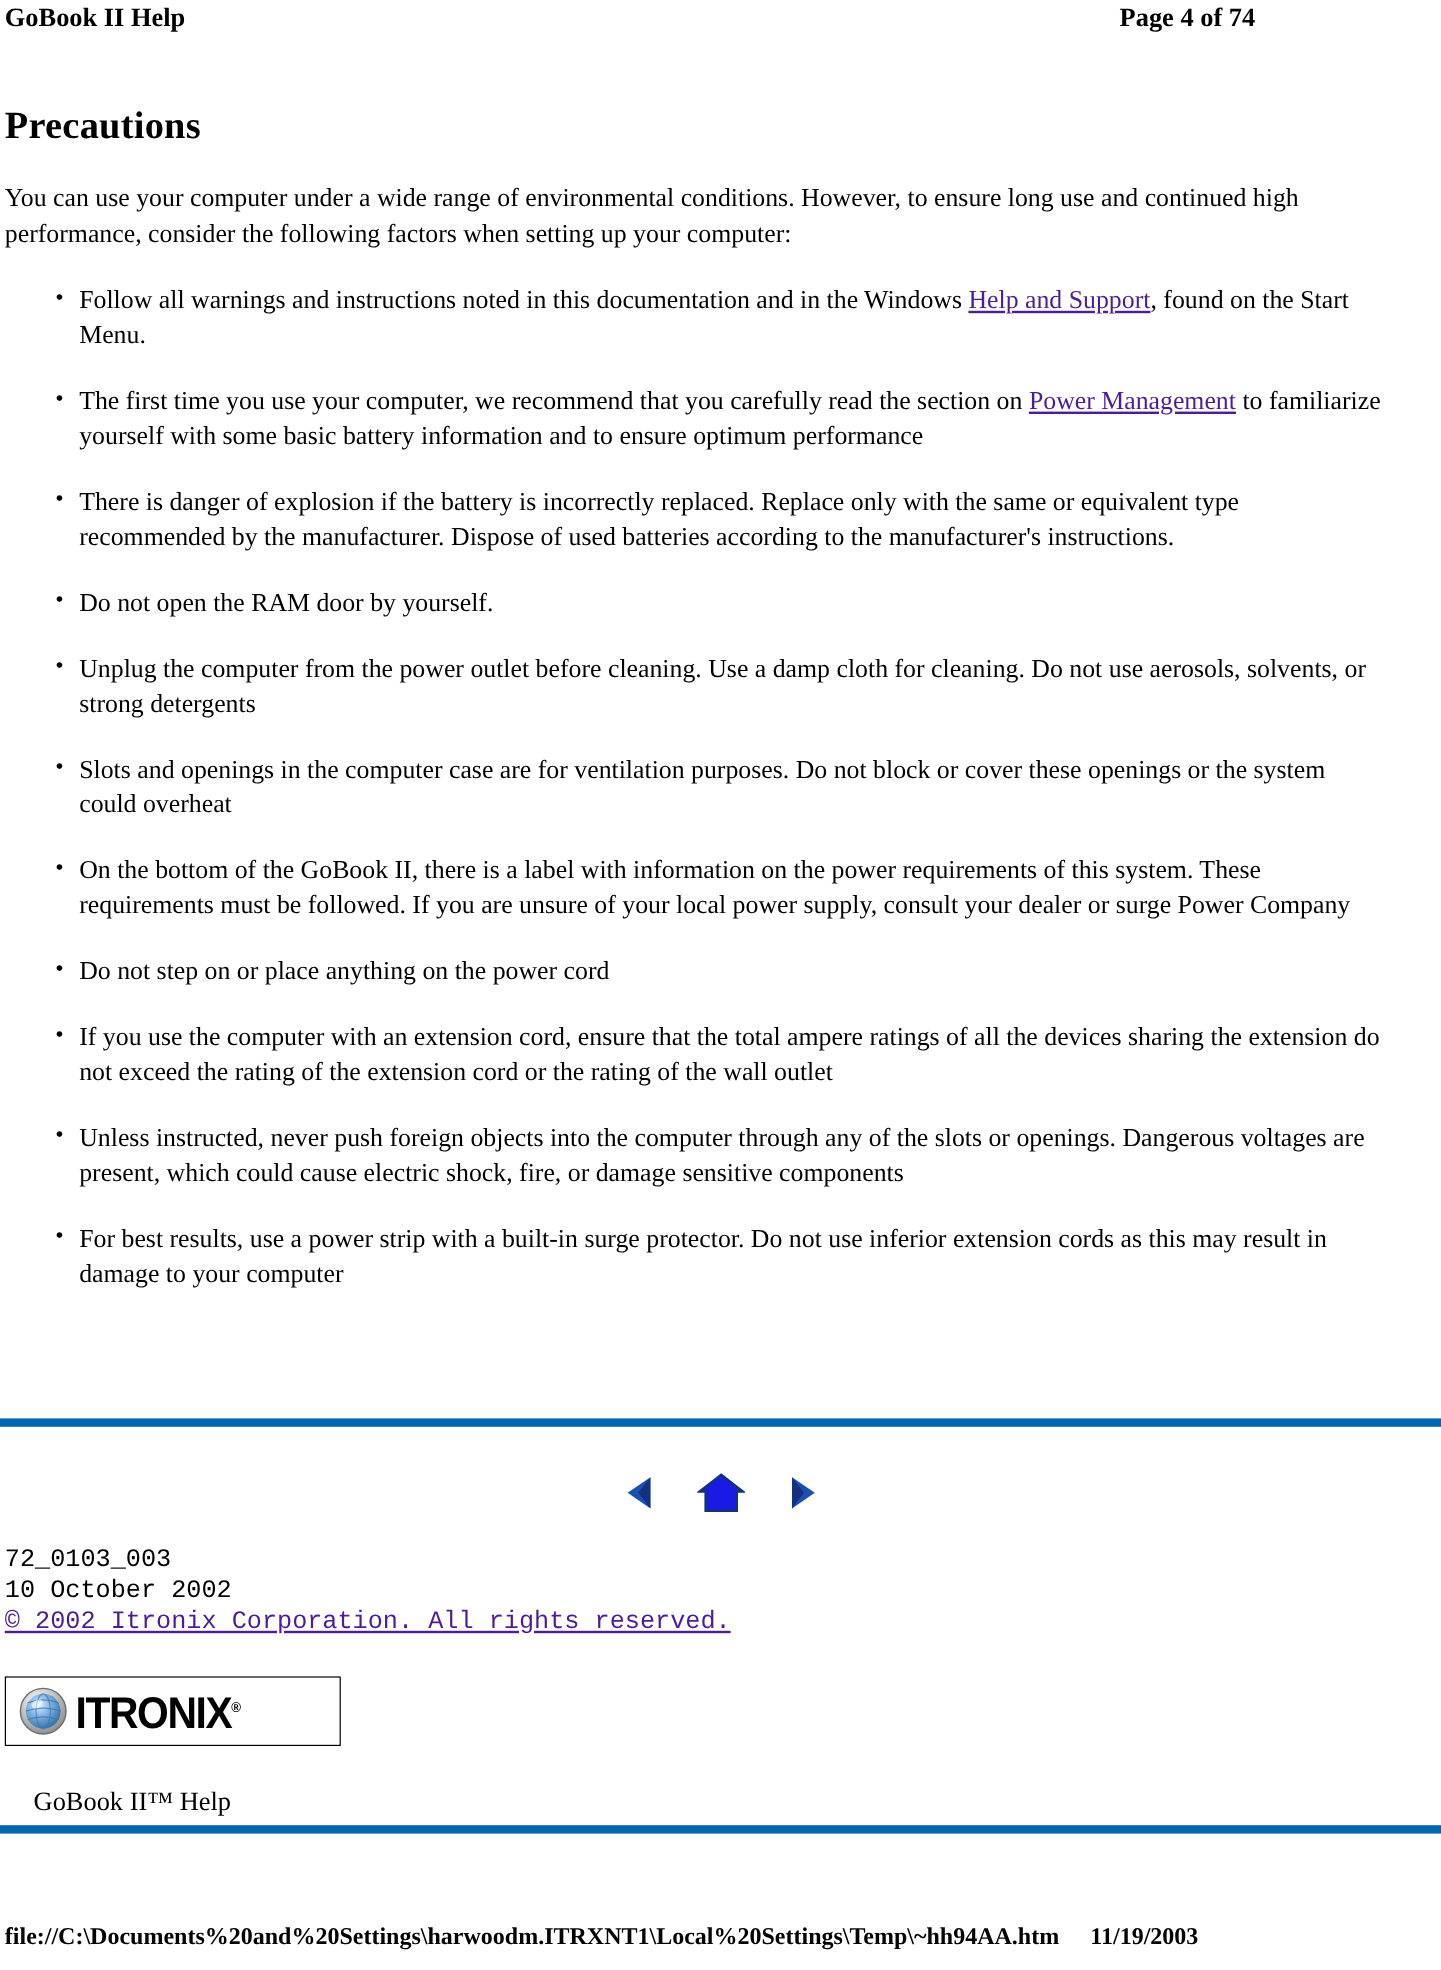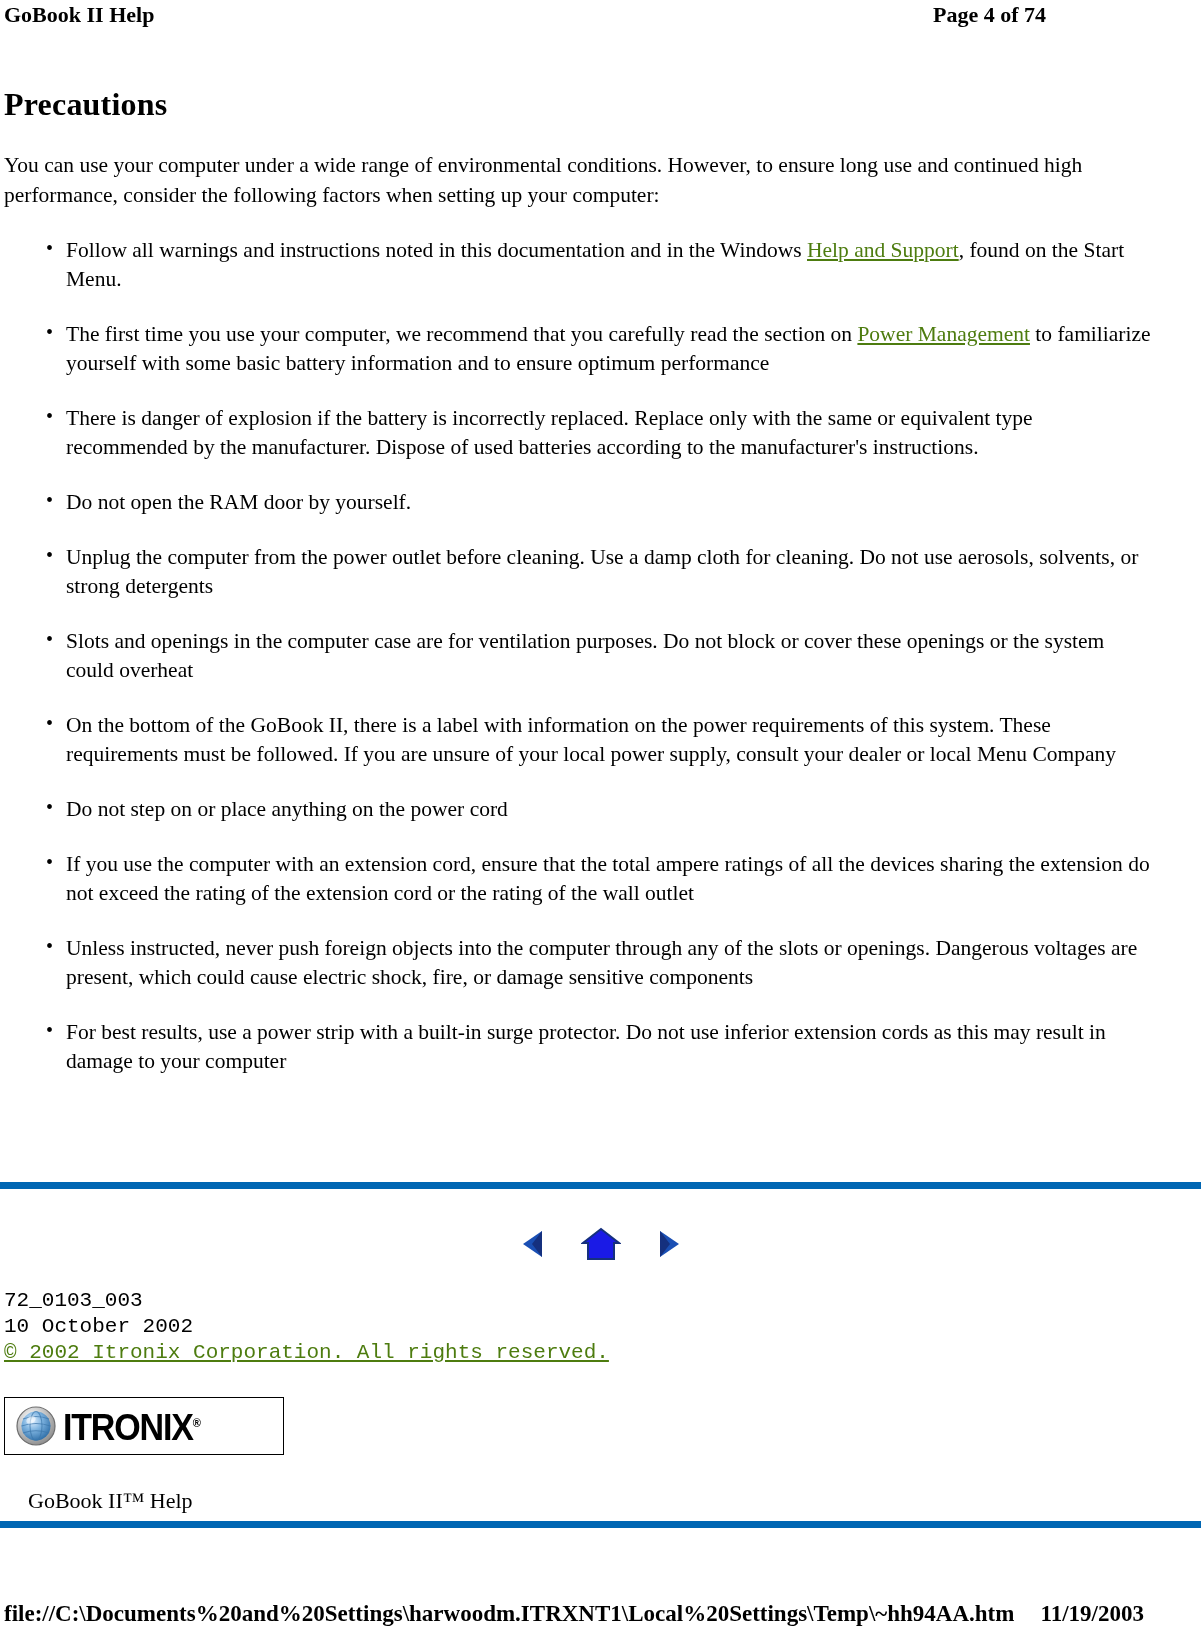--- a/index.html
+++ b/index.html
@@ -73,21 +73,21 @@
     content: "\2022";
     position: absolute;
     left: 42px;
     top: -2px;
     font-size: 20px;
     line-height: 29px;
   }
   ul.precautions > li:last-child { margin-bottom: 0; }
 
   a.doc-link {
-    color: #4d7c0f;
+    color: #4c1d95;
     text-decoration: underline;
   }
 
   
   .blue-rule {
     position: absolute;
     left: 0px;
     width: 1201px;
     height: 7px;
     background: #0066b3;
@@ -169,21 +169,21 @@
     white-space: nowrap;
   }
 
   
   .status-line {
     position: absolute;
     top: 1602px;
     left: 4px;
     width: 1193px;
     font-weight: bold;
-    font-size: 23px;
+    font-size: 20px;
     line-height: 24px;
     display: flex;
     align-items: flex-start;
     white-space: nowrap;
   }
   .status-line .path { flex: none; }
   .status-line .date {
     margin-left: 26px;
     flex: none;
   }
@@ -209,21 +209,21 @@
     <li><span>The first time you use your computer, we recommend that you carefully read the section on  </span><a class="doc-link" href="#">Power Management</a><span> to familiarize yourself with some basic battery information and to ensure optimum performance</span></li>
 
     <li><span>There is danger of explosion if the battery is incorrectly replaced.  Replace only with the same or equivalent type recommended by the manufacturer.  Dispose of used batteries according to the manufacturer's instructions.</span></li>
 
     <li><span>Do not open the RAM door by yourself.</span></li>
 
     <li><span>Unplug the computer from the power outlet before cleaning. Use a damp cloth for cleaning. Do not use aerosols, solvents, or strong detergents</span></li>
 
     <li><span>Slots and openings in the computer case are for ventilation purposes. Do not block or cover these openings or the system could overheat</span></li>
 
-    <li><span>On the bottom of the GoBook II, there is a label with information on the power requirements of this system. These requirements must be followed. If you are unsure of your local power supply, consult your dealer or local Menu Company</span></li>
+    <li><span>On the bottom of the GoBook II, there is a label with information on the power requirements of this system. These requirements must be followed. If you are unsure of your local power supply, consult your dealer or surge Power Company</span></li>
 
     <li><span>Do not step on or place anything on the power cord</span></li>
 
     <li><span>If you use the computer with an extension cord, ensure that the total ampere ratings of all the devices sharing the extension do not exceed the rating of the extension cord or the rating of the wall outlet</span></li>
 
     <li><span>Unless instructed, never push foreign objects into the computer through any of the slots or openings. Dangerous voltages are present, which could cause electric shock,  fire, or damage sensitive components</span></li>
 
     <li><span>For best results, use a power strip with a built-in surge protector. Do not use inferior extension cords as this may result in damage to your computer</span></li>
 
   </ul>

